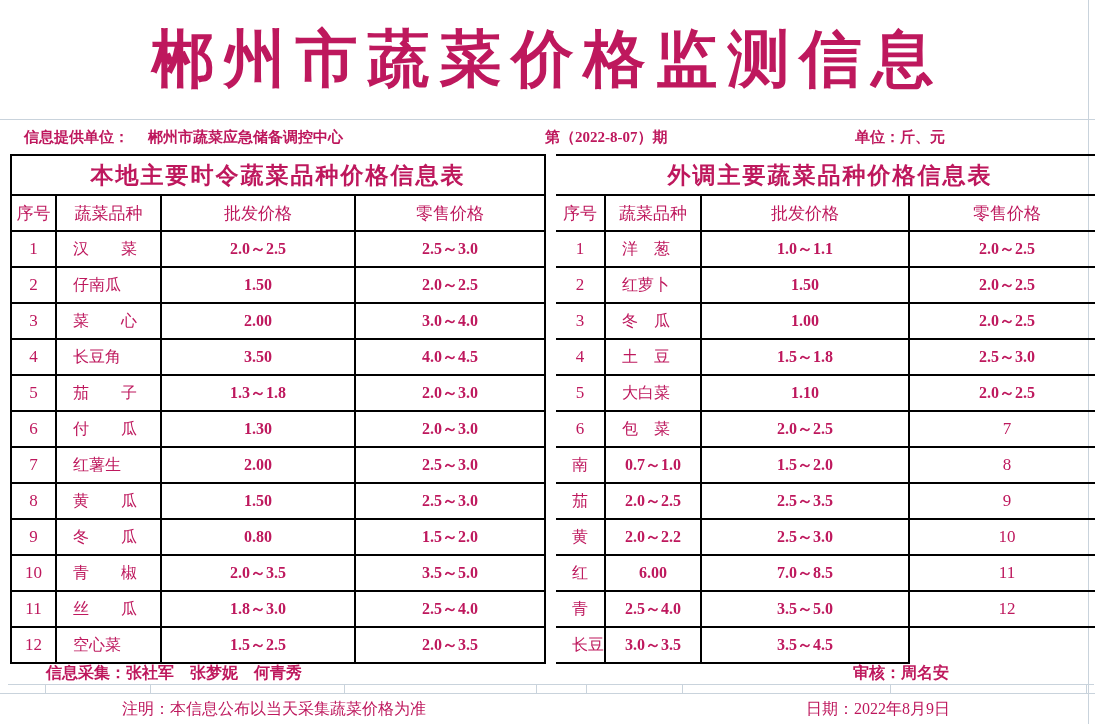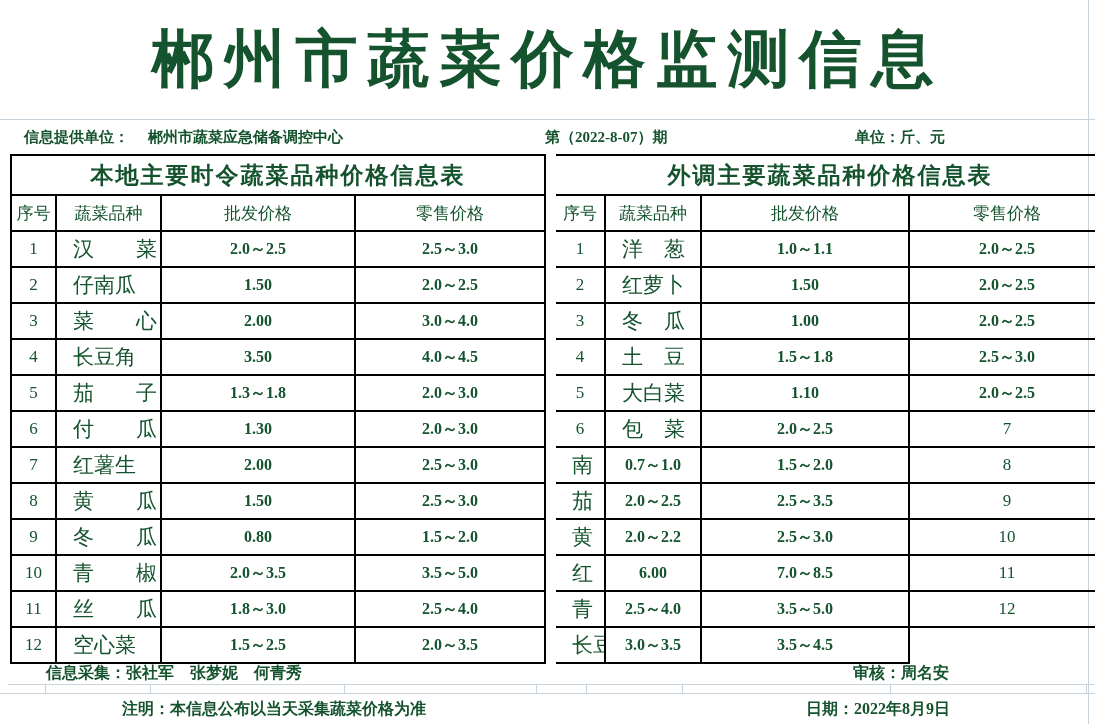--- a/index.html
+++ b/index.html
@@ -1,18 +1,18 @@
 <!DOCTYPE html>
 <html><head>
 <meta charset="utf-8">
 <style>
   html,body{margin:0;padding:0;background:#eef0f1;}
   .sheet{
     position:relative;width:1095px;height:724px;background:#ffffff;
-    font-family:"Liberation Serif","DejaVu Serif",serif;color:#14532d;
+    font-family:"Liberation Serif","DejaVu Serif",serif;color:#be185d;
     overflow:hidden;margin:0 auto;
   }
   
   .main-title{
     position:absolute;top:0;left:0;width:100%;height:119px;line-height:119px;
     text-align:center;font-size:62px;font-weight:bold;letter-spacing:10px;
     white-space:nowrap;
   }
   
   .hline-top{position:absolute;top:119px;left:0;width:1095px;height:1px;background:#c9d3dc;}
@@ -39,38 +39,38 @@
   .table-left{grid-template-columns:45px 105px 194px 190px;border-left:2px solid #000;}
   .table-right{grid-template-columns:50px 96px 208px 196px;}
   .cell{
     border-right:2px solid #000;border-bottom:2px solid #000;box-sizing:border-box;
     display:flex;align-items:center;justify-content:center;
     white-space:nowrap;overflow:hidden;
   }
   .t-title{grid-column:1/-1;font-size:23px;font-weight:bold;letter-spacing:2px;}
   .c-head{font-size:17px;}
   .c-idx{font-size:17px;}
-  .c-name{justify-content:flex-start;padding-left:16px;font-size:21px;}
+  .c-name{justify-content:flex-start;padding-left:16px;font-size:16px;}
   .c-num{font-size:16px;font-weight:bold;}
   
   .footer-row1{
     position:absolute;top:662px;left:8px;width:1086px;height:22px;line-height:22px;
     border-bottom:1px solid #c9d3dc;font-size:16px;font-weight:bold;
   }
   .footer-row1 span{position:absolute;top:0;line-height:22px;white-space:nowrap;}
   .fr-collect{left:38px;}
   .fr-review{left:845px;}
   .gap-row{
     position:absolute;top:685px;left:0;width:1095px;height:8px;
     border-bottom:1px solid #c9d3dc;
   }
   .gap-stub{position:absolute;top:0;width:1px;height:8px;background:#c9d3dc;}
   .footer-row2{
     position:absolute;top:694px;left:0;width:1095px;height:30px;line-height:30px;
-    font-size:16px;font-weight:bold;
+    font-size:16px;font-weight:normal;
   }
   .footer-row2 span{position:absolute;top:0;line-height:30px;white-space:nowrap;}
   .fr-note{left:122px;}
   .fr-date{left:806px;}
 </style>
 </head>
 <body>
 
 <div class="sheet">
 

